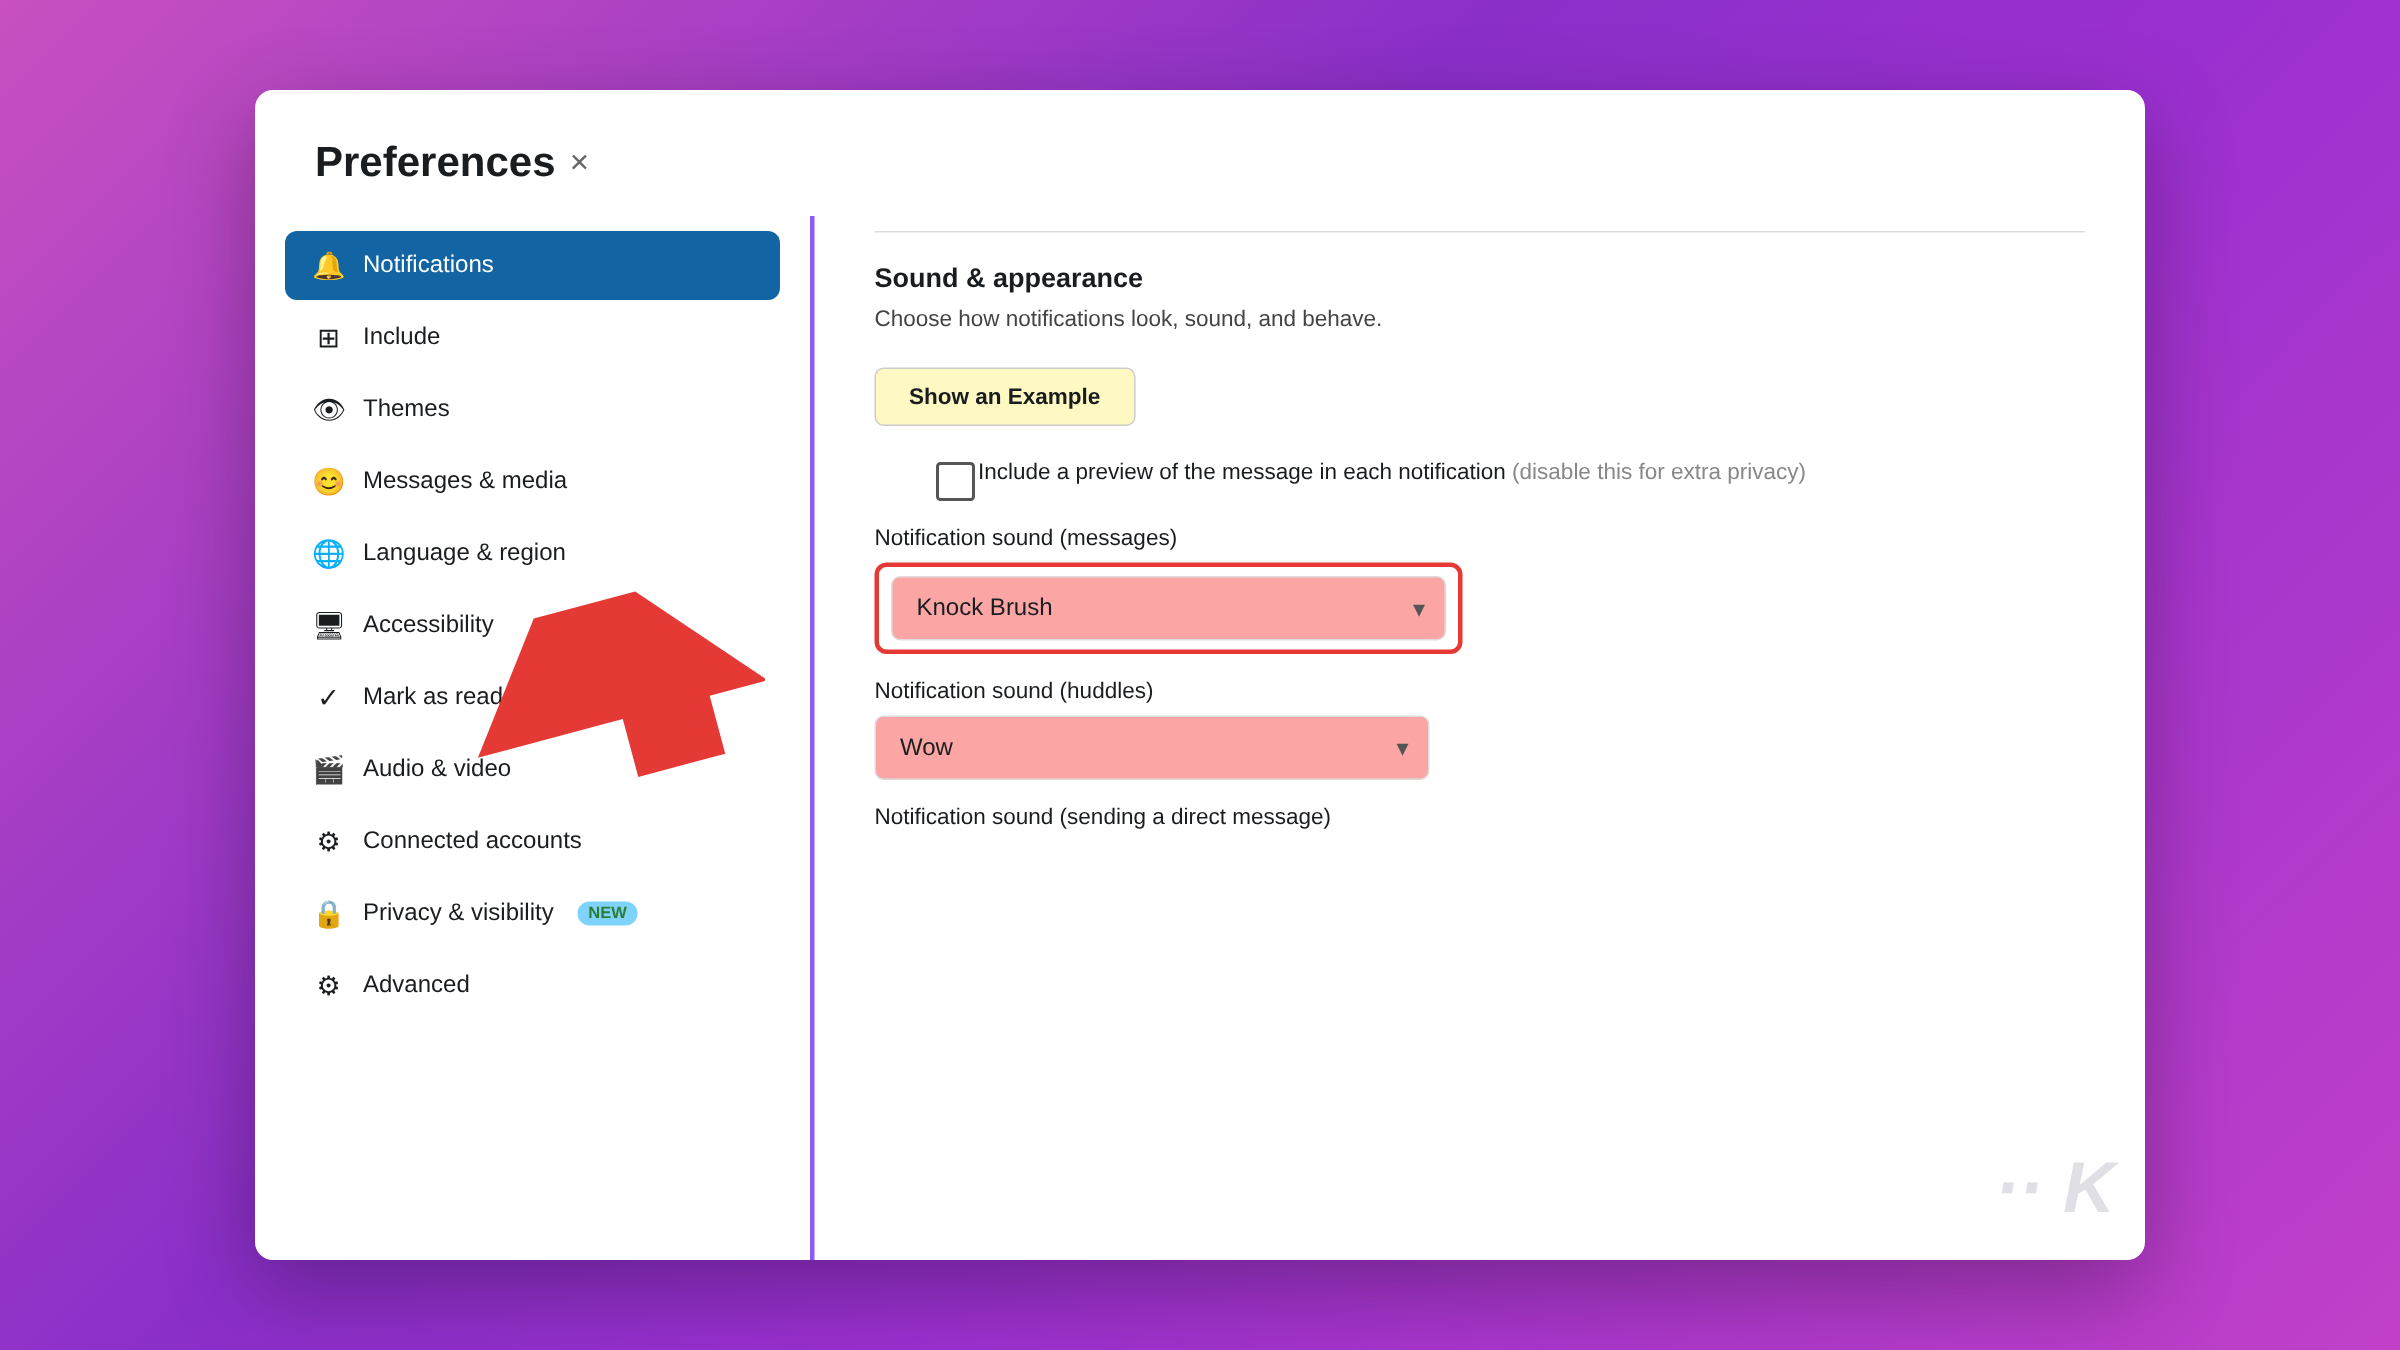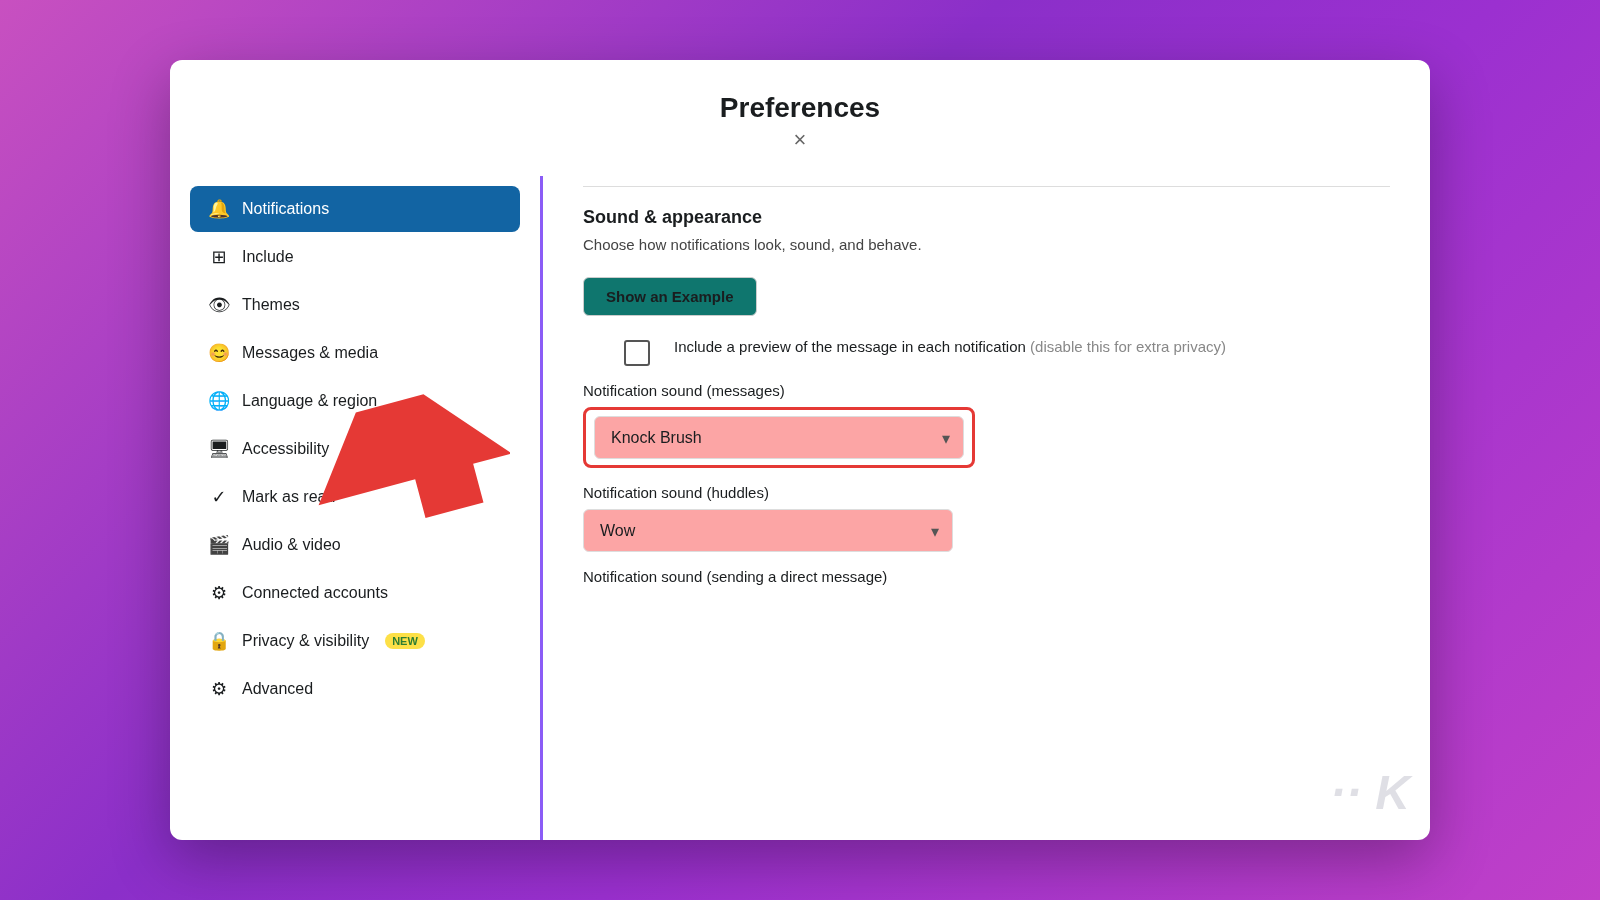--- a/index.html
+++ b/index.html
@@ -24,22 +24,21 @@
       display: flex;
       flex-direction: column;
       box-shadow: 0 20px 60px rgba(0,0,0,0.3);
     }
 
     .modal-header {
       padding: 32px 40px 20px;
       border-bottom: none;
       display: flex;
       align-items: center;
-      justify-content: flex-end;
-      flex-direction: column;
+      justify-content: flex-start;
     }
 
     .modal-title {
       font-size: 28px;
       font-weight: 800;
       color: #1a1d1f;
     }
 
     .close-btn {
       background: none;
@@ -87,21 +86,21 @@
     .sidebar-item .icon {
       font-size: 18px;
       width: 22px;
       text-align: center;
       flex-shrink: 0;
     }
 
     .sidebar-item.active .icon { color: #fff; }
 
     .badge-new {
-      background: #fde047;
+      background: #7dd3fc;
       color: #2e7d32;
       font-size: 11px;
       font-weight: 700;
       padding: 2px 7px;
       border-radius: 10px;
       margin-left: 4px;
       text-transform: uppercase;
     }
 
     .content-area {
@@ -125,35 +124,35 @@
     }
 
     .section-desc {
       font-size: 15px;
       color: #444;
       margin-bottom: 24px;
     }
 
     .show-example-btn {
       border: 1.5px solid #ccc;
-      background: #0f766e;
+      background: #fef9c3;
       border-radius: 6px;
       padding: 10px 22px;
       font-size: 15px;
       font-weight: 600;
       color: #1a1d1f;
       cursor: pointer;
       margin-bottom: 22px;
       display: inline-block;
     }
 
     .checkbox-row {
       display: flex;
       align-items: flex-start;
-      gap: 24px;
+      gap: 2px;
       margin-bottom: 16px;
       padding-left: 41px;
     }
 
     .checkbox-row input[type="checkbox"] {
       width: 20px;
       height: 20px;
       margin-top: 2px;
       flex-shrink: 0;
       cursor: pointer;

